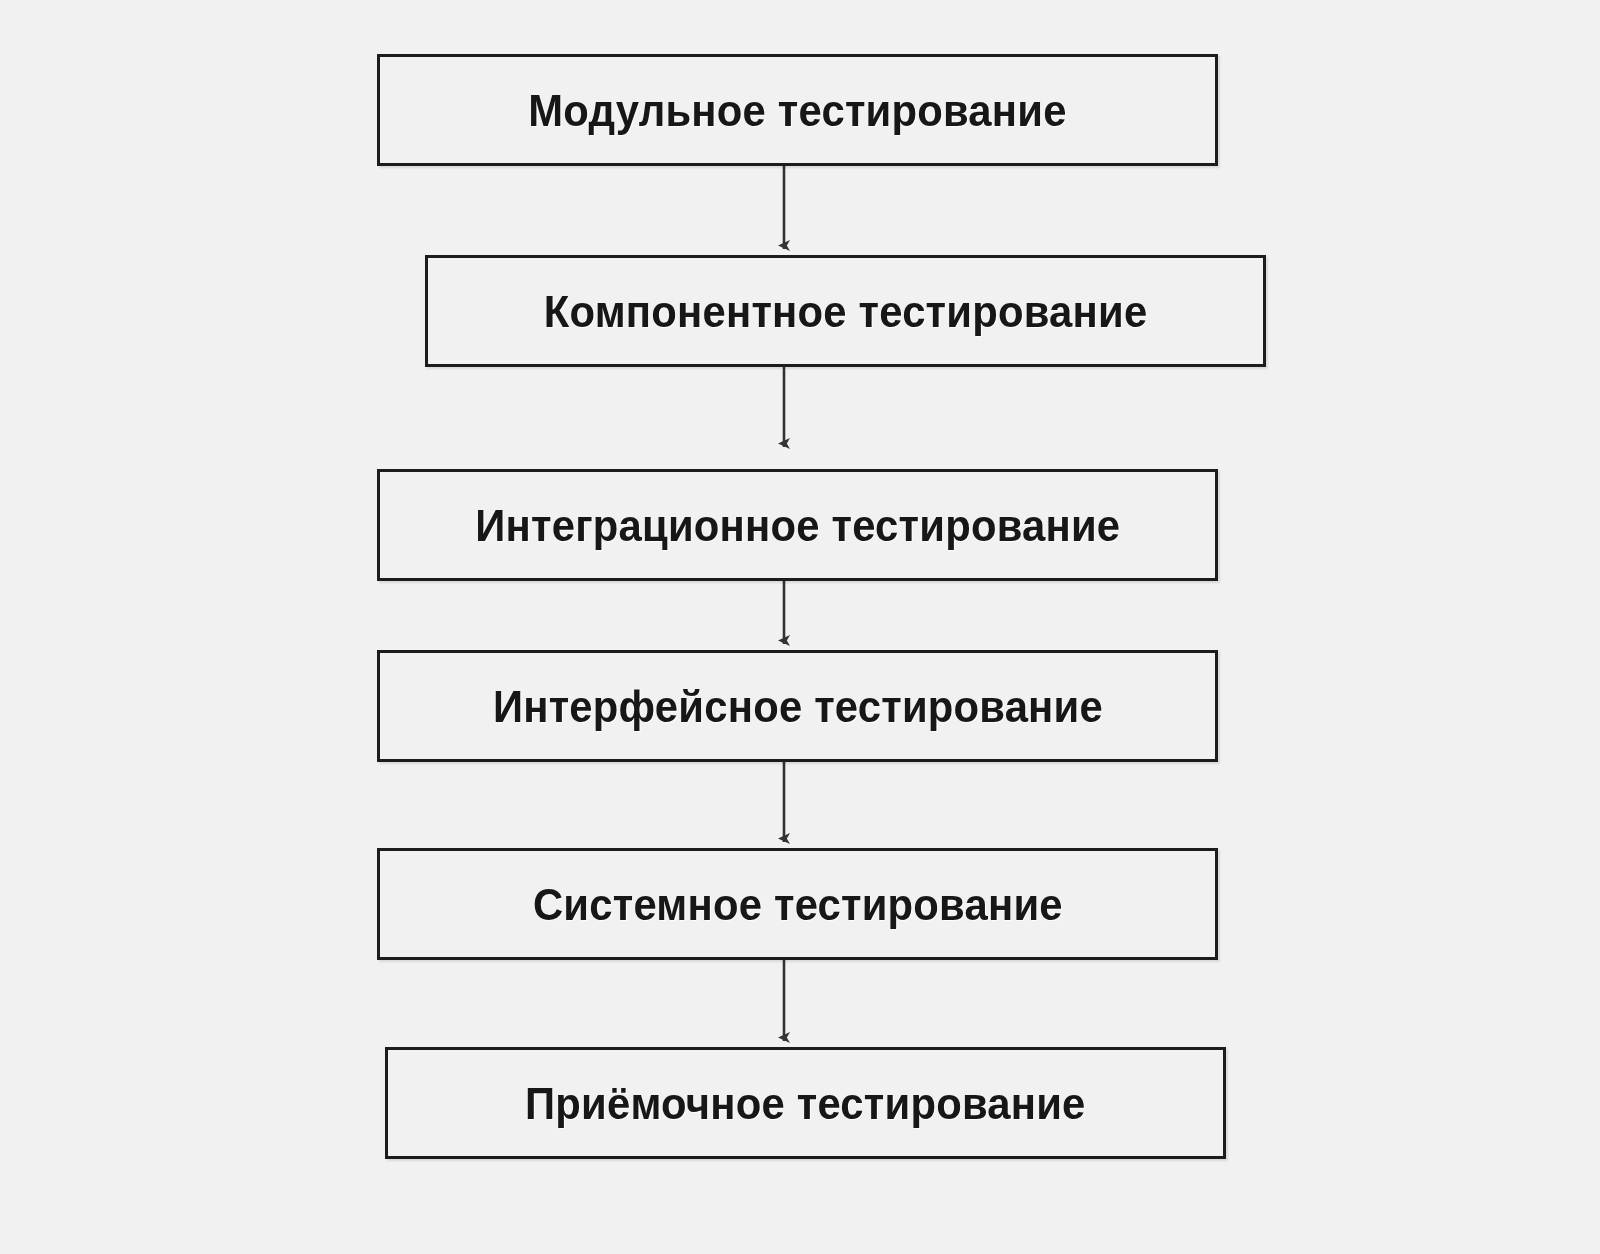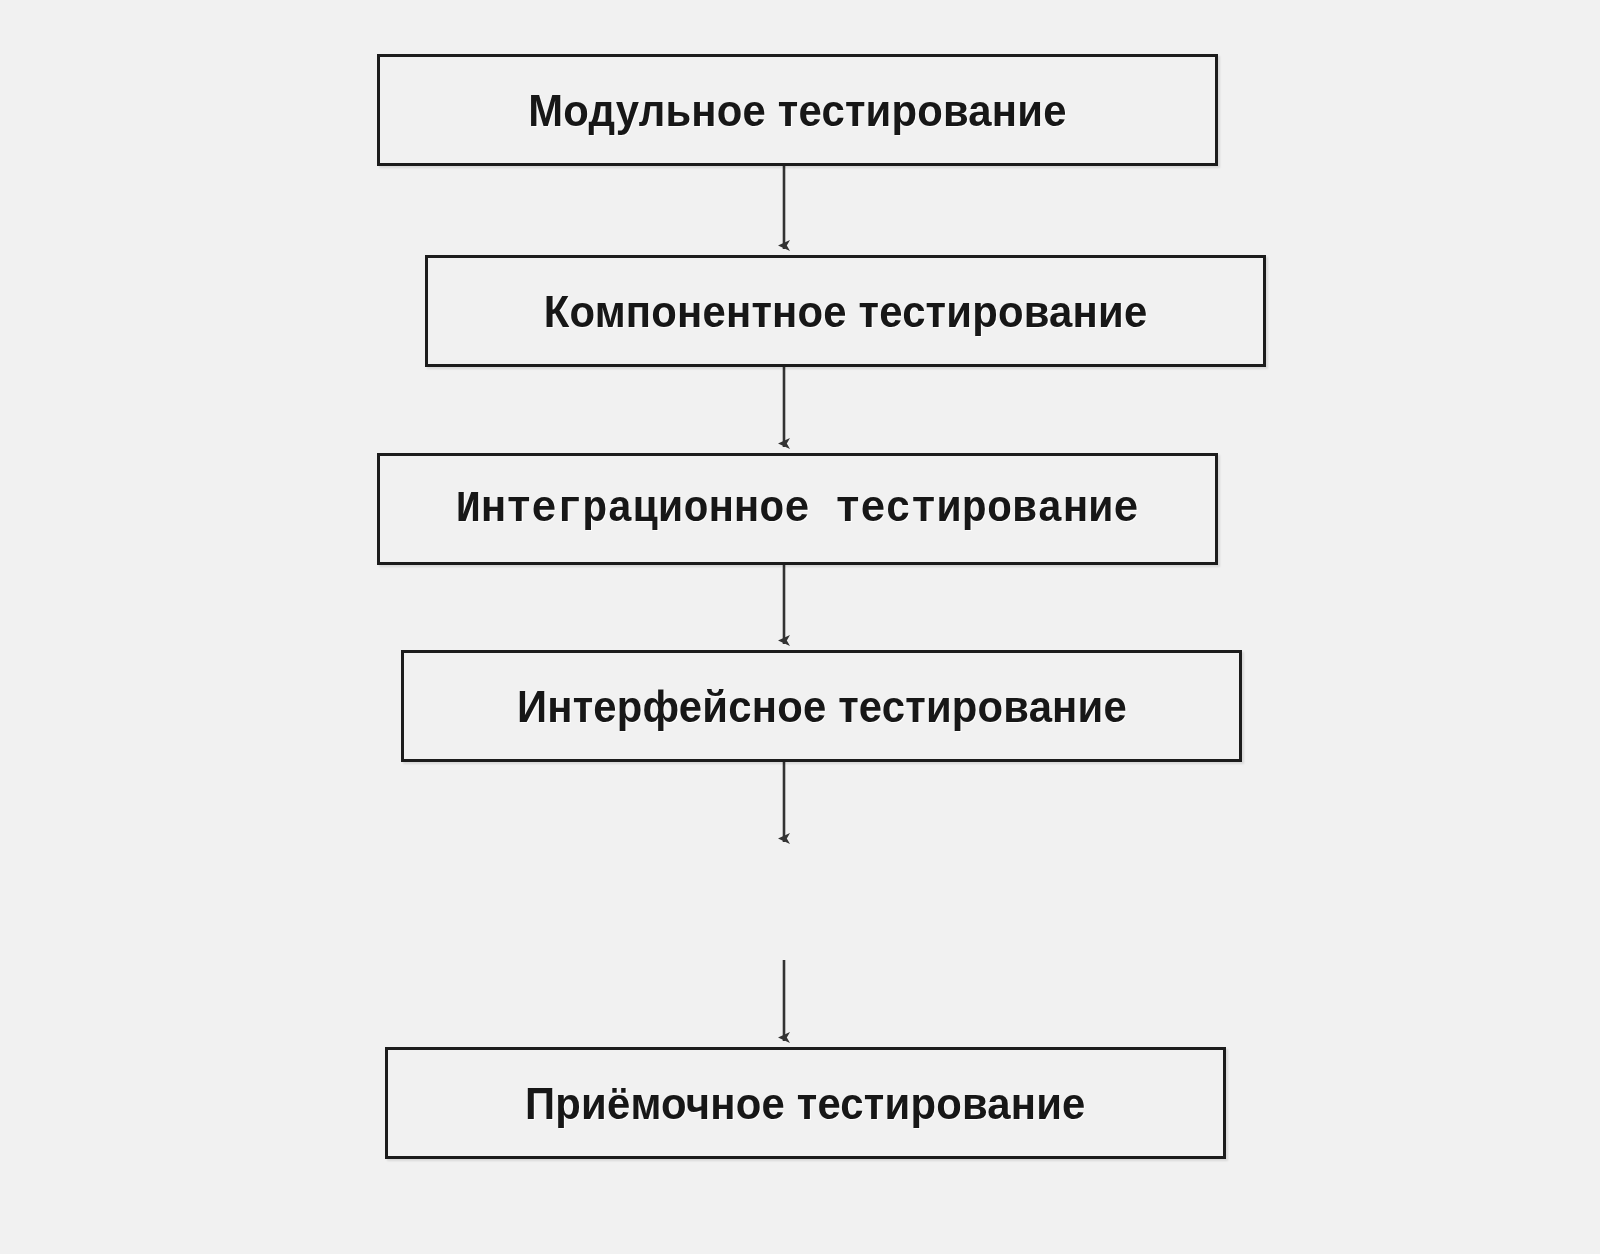--- a/index.html
+++ b/index.html
@@ -51,22 +51,22 @@
     position: absolute;
     left: 0;
     top: 0;
     width: 1600px;
     height: 1254px;
     pointer-events: none;
   }
 
   .node-1 { top: 54px; }
   .node-2 { top: 255px; margin-left: 48px; }
-  .node-3 { top: 453px; font-family: Liberation Mono, monospace; }
-  .node-4 { top: 650px; margin-left: 24px; }
+  .node-3 { top: 469px; }
+  .node-4 { top: 650px; }
   .node-5 { top: 848px; }
   .node-6 { top: 1047px; margin-left: 8px; }
 </style>
 </head>
 <body>
 
 <div id="flow-canvas">
 
   <svg class="flow-connector" viewBox="0 0 1600 1254" width="1600" height="1254" aria-hidden="true">
     <defs>
@@ -101,18 +101,21 @@
   </div>
 
   <div class="flow-node node-3">
     <span class="flow-node-label">Интеграционное тестирование</span>
   </div>
 
   <div class="flow-node node-4">
     <span class="flow-node-label">Интерфейсное тестирование</span>
   </div>
 
+  <div class="flow-node node-5">
+    <span class="flow-node-label">Системное тестирование</span>
+  </div>
 
   <div class="flow-node node-6">
     <span class="flow-node-label">Приёмочное тестирование</span>
   </div>
 
 </div>
 
 </body></html>

